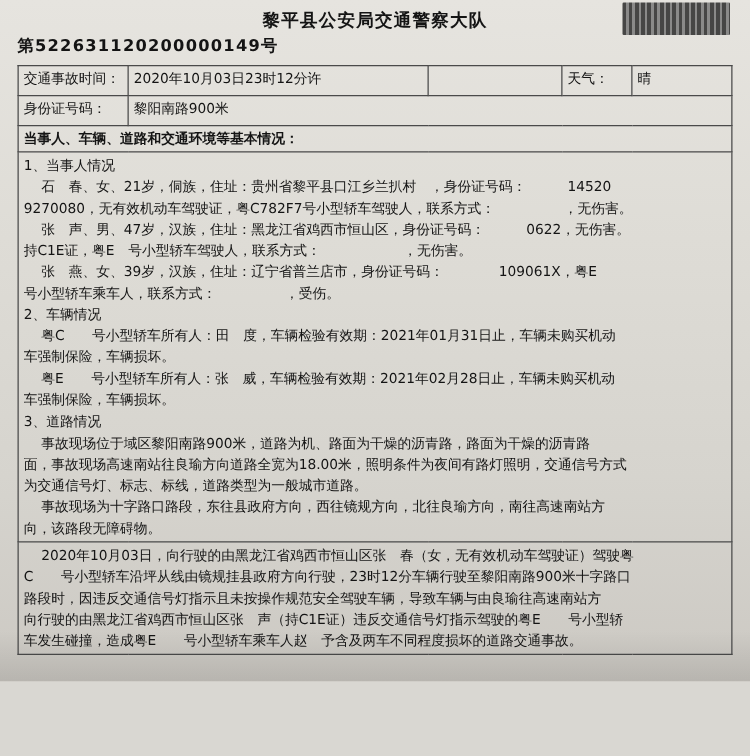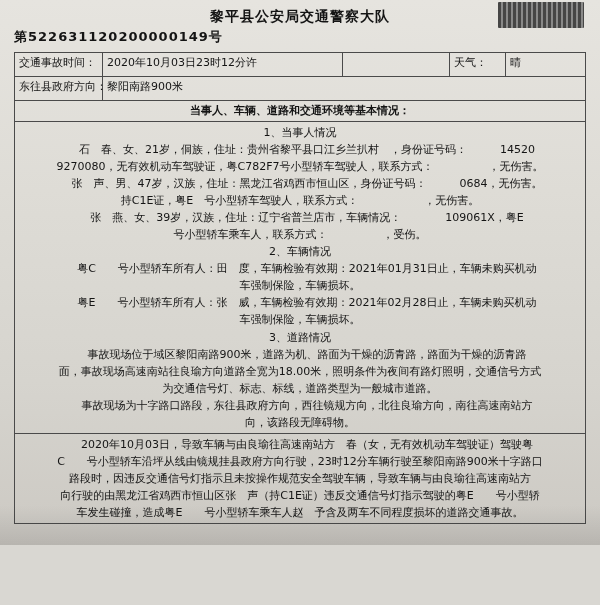--- a/index.html
+++ b/index.html
@@ -52,21 +52,21 @@
     vertical-align:top;
   }
   .lbl{white-space:nowrap;}
   .w-time-l{width:88px;}
   .w-time-v{width:240px;}
   .w-wx-l{width:56px;}
   .row-tall td{height:19px;}
   .sec-title{font-weight:bold;}
   .blk{line-height:1.55;}
   .indent{display:inline-block;width:14px;}
-  .cell-pad{padding:3px 5px;text-align:center;}
+  .cell-pad{padding:3px 5px;}
 </style>
 </head>
 <body>
 
 <div class="page">
 
   <div class="stamp"></div>
 
   <div class="hdr-org">黎平县公安局交通警察大队</div>
   <div class="hdr-no">第522631120200000149号</div>
@@ -83,57 +83,57 @@
     <tbody>
         <tr class="row-tall">
       <td class="lbl">交通事故时间：</td>
       <td>2020年10月03日23时12分许</td>
       <td></td>
       <td class="lbl">天气：</td>
       <td>晴</td>
     </tr>
 
     <tr class="row-tall">
-      <td class="lbl">东往县政府方向：</td>
+      <td class="lbl">身份证号码：</td>
       <td colspan="4">黎阳南路900米</td>
     </tr>
 
     <tr>
       <td colspan="5" class="sec-title cell-pad">当事人、车辆、道路和交通环境等基本情况：</td>
     </tr>
 
     <tr>
       <td colspan="5" class="blk cell-pad">
         <div>1、当事人情况</div>
         <div><span class="indent"></span><span>石　春、女、21岁，侗族，住址：贵州省黎平县口江乡兰扒村　，身份证号码：　　　14520</span></div>
         <div>9270080，无有效机动车驾驶证，粤C782F7号小型轿车驾驶人，联系方式：　　　　　，无伤害。</div>
-        <div><span class="indent"></span><span>张　声、男、47岁，汉族，住址：黑龙江省鸡西市恒山区，身份证号码：　　　0684，无伤害。</span></div>
+        <div><span class="indent"></span><span>张　声、男、47岁，汉族，住址：黑龙江省鸡西市恒山区，身份证号码：　　　0622，无伤害。</span></div>
         <div>持C1E证，粤E　号小型轿车驾驶人，联系方式：　　　　　　，无伤害。</div>
-        <div><span class="indent"></span><span>张　燕、女、39岁，汉族，住址：辽宁省普兰店市，车辆情况：　　　　109061X，粤E</span></div>
+        <div><span class="indent"></span><span>张　燕、女、39岁，汉族，住址：辽宁省普兰店市，身份证号码：　　　　109061X，粤E</span></div>
         <div>号小型轿车乘车人，联系方式：　　　　　，受伤。</div>
 
         <div>2、车辆情况</div>
         <div><span class="indent"></span><span>粤C　　号小型轿车所有人：田　度，车辆检验有效期：2021年01月31日止，车辆未购买机动</span></div>
         <div>车强制保险，车辆损坏。</div>
         <div><span class="indent"></span><span>粤E　　号小型轿车所有人：张　威，车辆检验有效期：2021年02月28日止，车辆未购买机动</span></div>
         <div>车强制保险，车辆损坏。</div>
 
         <div>3、道路情况</div>
         <div><span class="indent"></span><span>事故现场位于域区黎阳南路900米，道路为机、路面为干燥的沥青路，路面为干燥的沥青路</span></div>
         <div>面，事故现场高速南站往良瑜方向道路全宽为18.00米，照明条件为夜间有路灯照明，交通信号方式</div>
         <div>为交通信号灯、标志、标线，道路类型为一般城市道路。</div>
         <div><span class="indent"></span><span>事故现场为十字路口路段，东往县政府方向，西往镜规方向，北往良瑜方向，南往高速南站方</span></div>
         <div>向，该路段无障碍物。</div>
       </td>
     </tr>
 
 
     <tr>
       <td colspan="5" class="blk cell-pad">
-        <div><span class="indent"></span><span>2020年10月03日，导致车辆与由良瑜往高速南站方　春（女，无有效机动车驾驶证）驾驶粤</span></div>
+        <div><span class="indent"></span><span>2020年10月03日，向行驶的由黑龙江省鸡西市恒山区张　春（女，无有效机动车驾驶证）驾驶粤</span></div>
         <div>C　　号小型轿车沿坪从线由镜规挂县政府方向行驶，23时12分车辆行驶至黎阳南路900米十字路口</div>
         <div>路段时，因违反交通信号灯指示且未按操作规范安全驾驶车辆，导致车辆与由良瑜往高速南站方</div>
         <div>向行驶的由黑龙江省鸡西市恒山区张　声（持C1E证）违反交通信号灯指示驾驶的粤E　　号小型轿</div>
         <div>车发生碰撞，造成粤E　　号小型轿车乘车人赵　予含及两车不同程度损坏的道路交通事故。</div>
       </td>
     </tr>
   </tbody>
     </table>
 
 </div>

